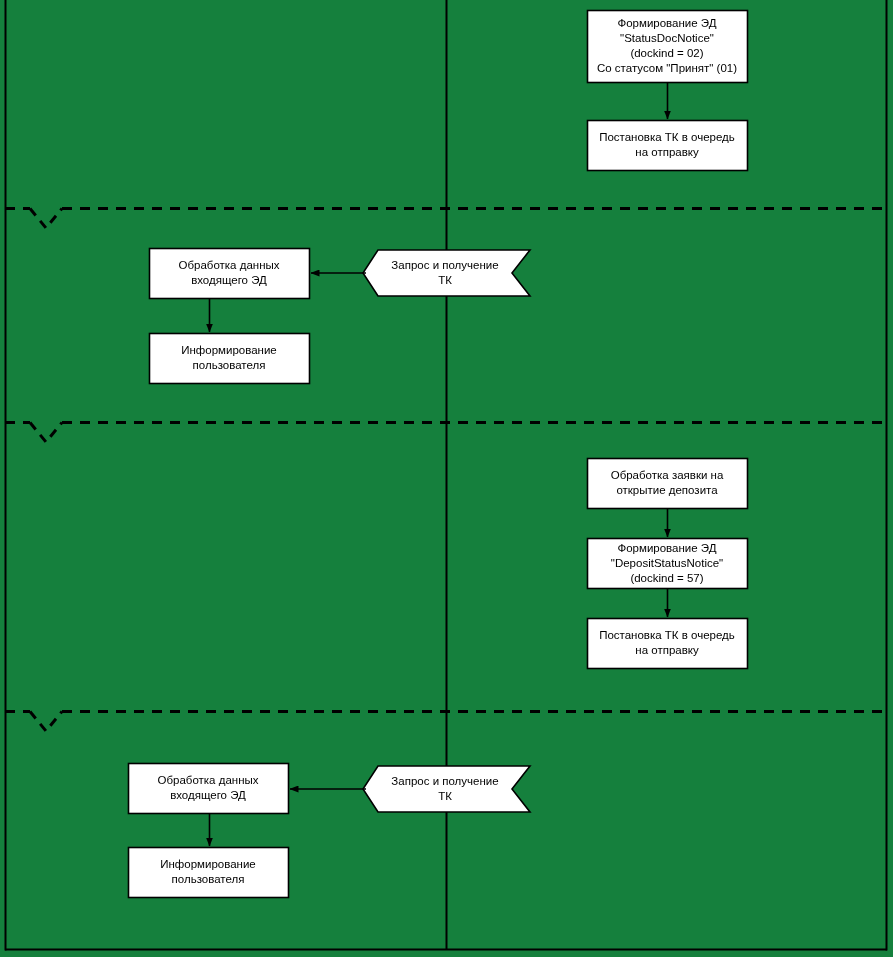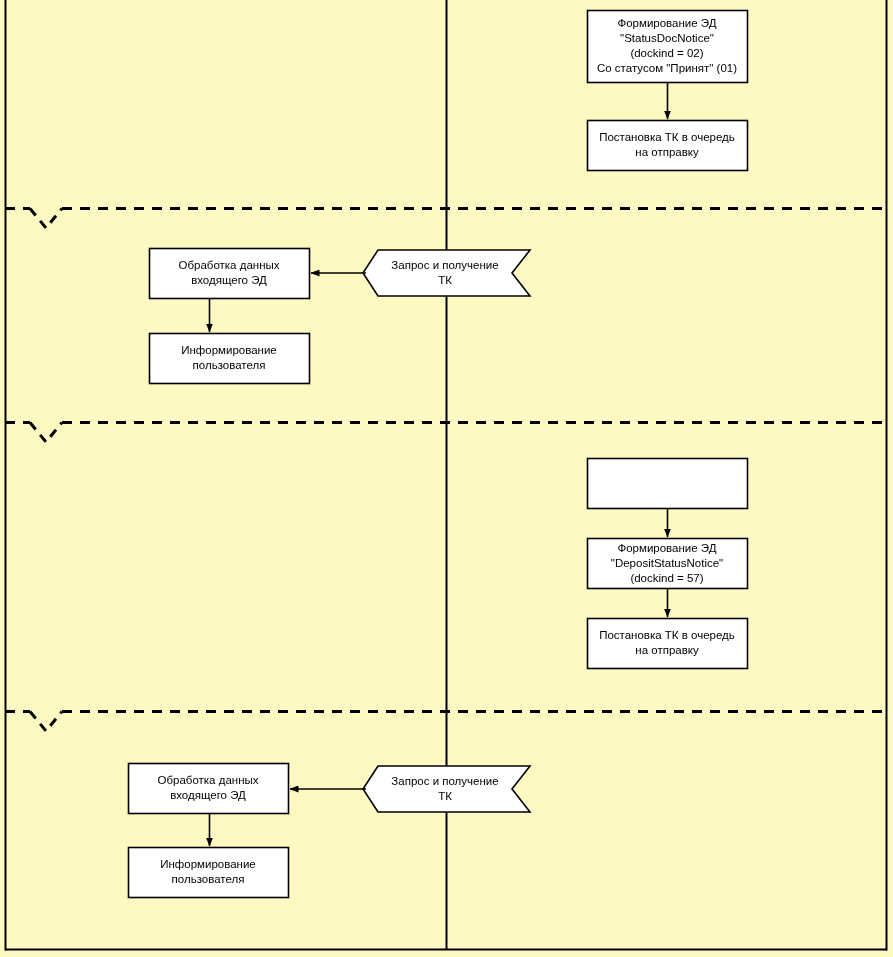--- a/index.html
+++ b/index.html
@@ -7,21 +7,21 @@
     padding: 0;
     background: #ffffff;
   }
   body {
     font-family: "Liberation Sans", sans-serif;
   }
   #canvas {
     position: relative;
     width: 893px;
     height: 957px;
-    background: #fef9c3;
+    background: #15803d;
     overflow: hidden;
   }
   #diagram-svg {
     position: absolute;
     left: 0;
     top: 0;
     width: 893px;
     height: 957px;
   }
   .node-label {
@@ -100,20 +100,22 @@
   <div class="node-label" style="left:587px; top:120px; width:160px; height:50px;">Постановка ТК в очередь
 на отправку</div>
 
   <div class="node-label" style="left:149px; top:248px; width:160px; height:50px;">Обработка данных
 входящего ЭД</div>
   <div class="node-label" style="left:149px; top:333px; width:160px; height:50px;">Информирование
 пользователя</div>
   <div class="node-label" style="left:378px; top:250px; width:134px; height:46px;">Запрос и получение
 ТК</div>
 
+  <div class="node-label" style="left:587px; top:458px; width:160px; height:50px;">Обработка заявки на
+открытие депозита</div>
   <div class="node-label" style="left:587px; top:538px; width:160px; height:50px;">Формирование ЭД
 "DepositStatusNotice"
 (dockind = 57)</div>
   <div class="node-label" style="left:587px; top:618px; width:160px; height:50px;">Постановка ТК в очередь
 на отправку</div>
 
   <div class="node-label" style="left:128px; top:763px; width:160px; height:50px;">Обработка данных
 входящего ЭД</div>
   <div class="node-label" style="left:128px; top:847px; width:160px; height:50px;">Информирование
 пользователя</div>

